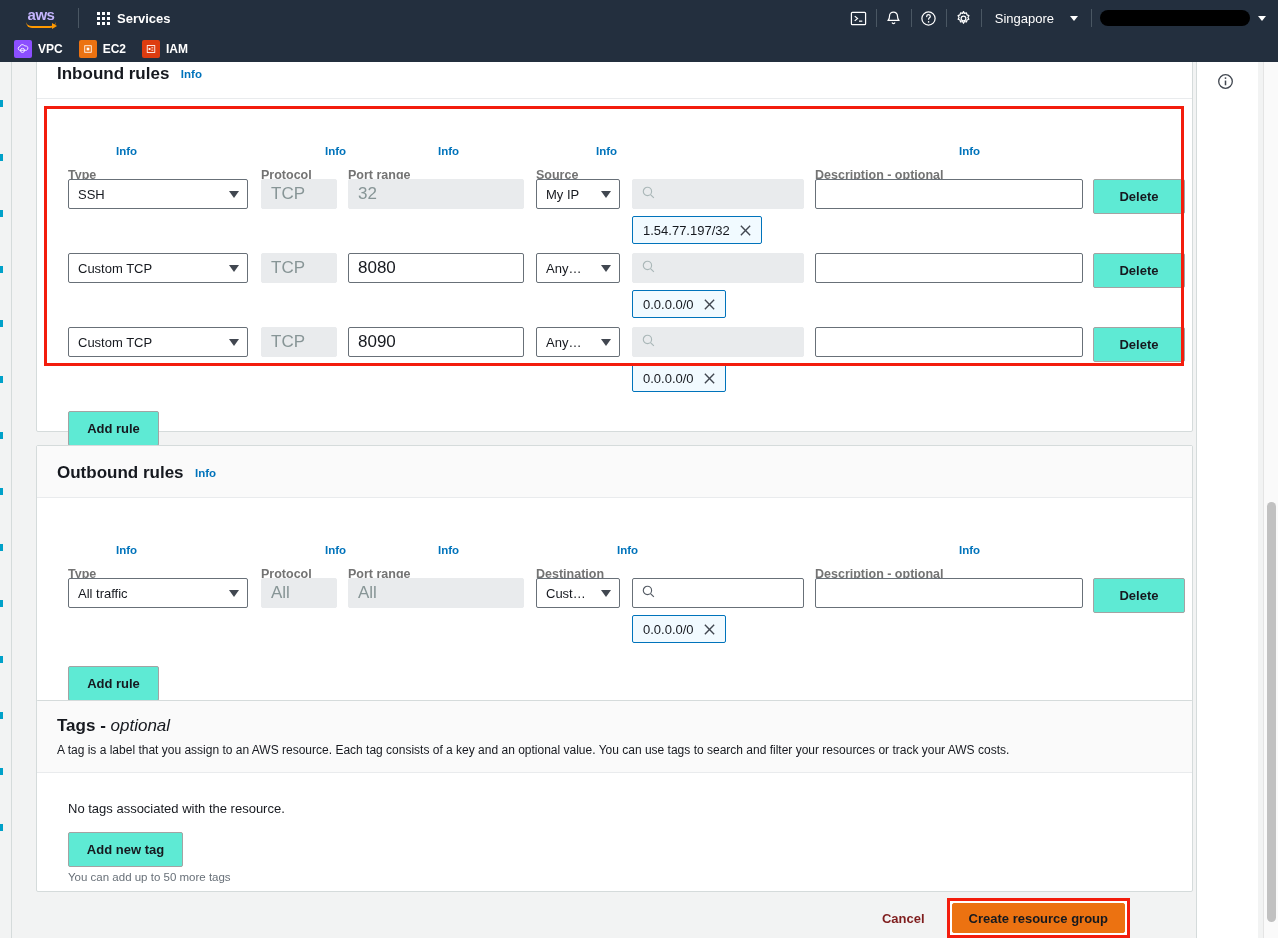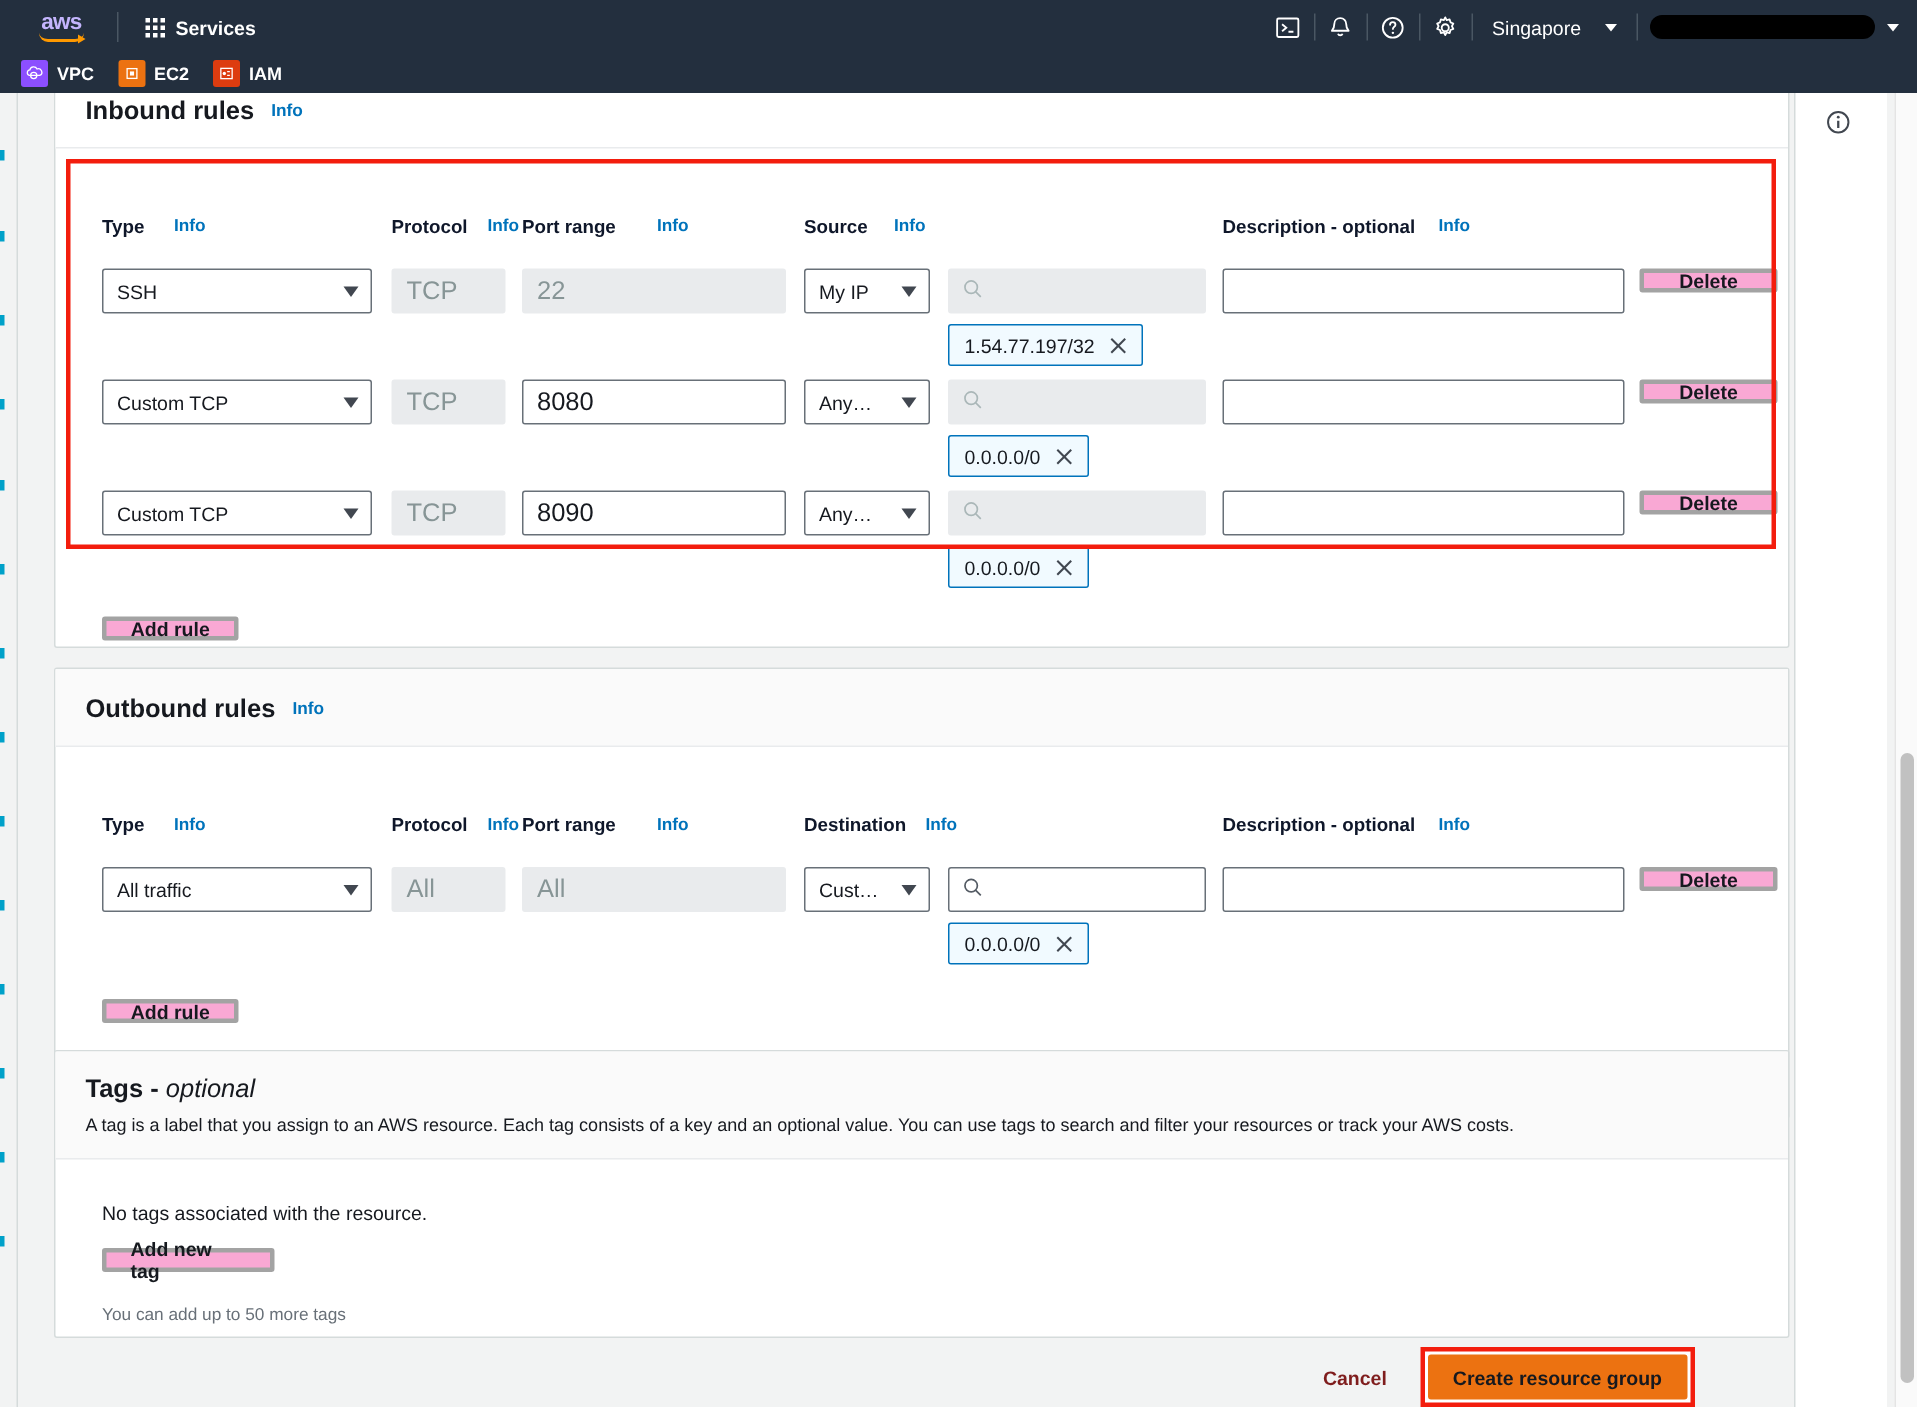--- a/index.html
+++ b/index.html
@@ -177,22 +177,23 @@
 
   
   .redframe {
     position: absolute; border: 3px solid #f31d0d; pointer-events: none;
     z-index: 5;
   }
 
   
   .rules-area { position: relative; }
   .col-head {
-    position: absolute; font-size: 12.5px; font-weight: bold; color: #0f172a;
+    position: absolute; font-size: 12.5px; font-weight: bold; color: #737373;
     white-space: nowrap;
+    margin-top: 24px;
   }
   .field { position: absolute; }
 
   .select-box {
     height: 30px; border: 1px solid #687078; border-radius: 2px;
     background: #ffffff; display: flex; align-items: center;
     padding: 0 8px 0 9px; cursor: pointer;
     font-size: 13px; color: #16191f; overflow: hidden;
   }
   .select-box .sel-text {
@@ -221,22 +222,22 @@
   }
   .token {
     position: absolute; height: 28px;
     border: 1px solid #0073bb; border-radius: 2px; background: #f1faff;
     display: inline-flex; align-items: center; gap: 9px;
     padding: 0 9px 0 10px; font-size: 13px; color: #16191f;
     white-space: nowrap;
   }
   .token .x { cursor: pointer; display: flex; align-items: center; }
   .btn {
-    height: 16px; border: 3px solid #a3a3a3; border-radius: 2px;
-    background: #f9a8d4; color: #16191f;
+    height: 35px; border: 1px solid #a3a3a3; border-radius: 2px;
+    background: #5eead4; color: #16191f;
     font-size: 13px; font-weight: bold;
     display: flex; align-items: center; justify-content: center;
     cursor: pointer; font-family: "Liberation Sans", sans-serif;
     padding: 0 16px;
   }
   .btn-wide { width: 92px; }
 
   .no-tags {
     font-size: 13px; color: #16191f;
   }
@@ -409,21 +410,21 @@
         <a class="info-link" style="position:absolute; left:915px; top:46px;">Info</a>
 
         <div class="select-box field" style="left:31px; top:80px; width:180px;">
           <span class="sel-text">SSH</span>
           <span class="caret"></span>
         </div>
         <div class="text-input field disabled" style="left:224px; top:80px; width:76px;">
           <span>TCP</span>
         </div>
         <div class="text-input field disabled" style="left:311px; top:80px; width:176px;">
-          <span>22</span>
+          <span>32</span>
         </div>
         <div class="select-box field" style="left:499px; top:80px; width:84px;">
           <span class="sel-text">My IP</span>
           <span class="caret"></span>
         </div>
         <div class="search-input field disabled" style="left:595px; top:80px; width:172px;">
           <span>
             <svg width="13" height="13" viewBox="0 0 16 16">
                 <circle cx="6.7" cy="6.7" r="5.1" fill="none" stroke="#aab7b8" stroke-width="1.4"></circle>
                 <line x1="10.5" y1="10.5" x2="14.6" y2="14.6" stroke="#aab7b8" stroke-width="1.4"></line>

